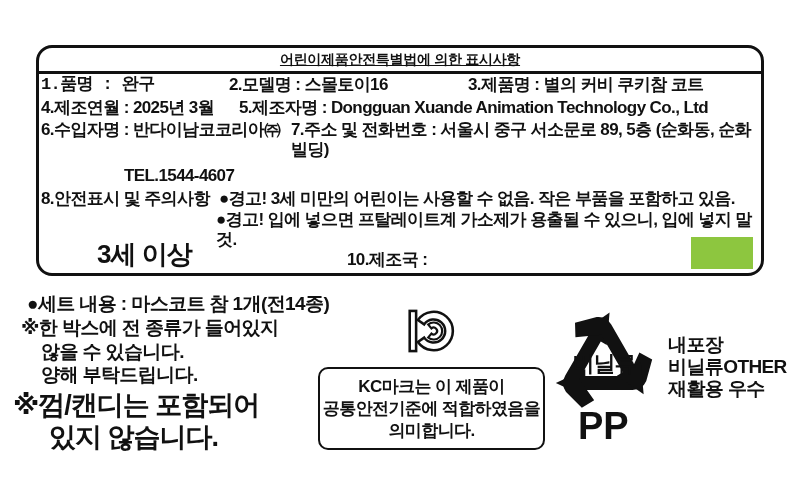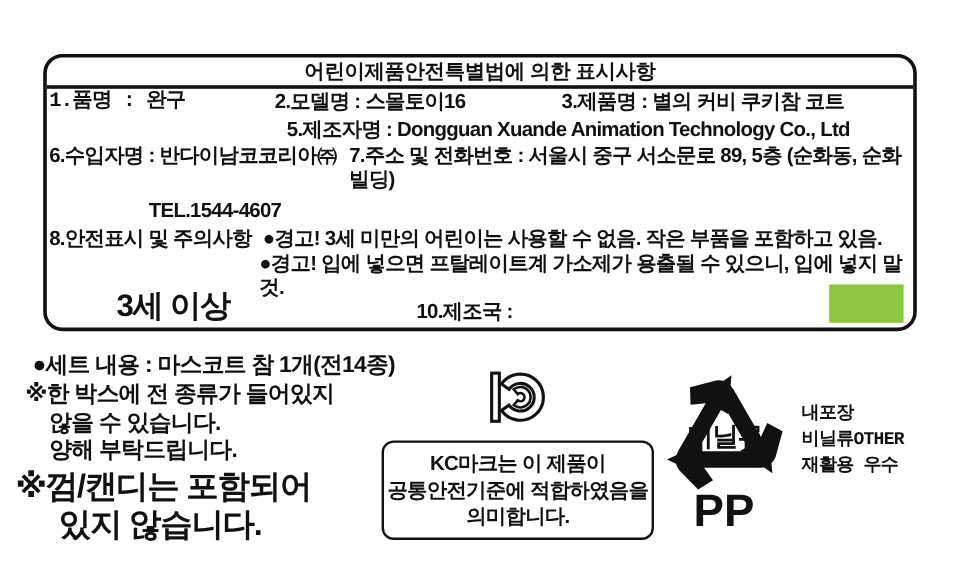--- a/index.html
+++ b/index.html
@@ -11,21 +11,21 @@
   }
   .abs{position:absolute;white-space:nowrap;}
   
   .label-box{
     position:absolute;left:36px;top:45px;width:722px;height:225px;
     border:3px solid #111;border-radius:16px;background:#fff;
   }
   .label-header{
     position:absolute;left:0;top:0;width:100%;height:23px;
     border-bottom:3px solid #111;
-    text-align:center;font-size:17px;line-height:23px;letter-spacing:-0.3px;
+    text-align:center;font-size:14px;line-height:23px;letter-spacing:-0.3px;text-decoration:underline;
   }
   .row{position:absolute;font-size:17px;line-height:20px;letter-spacing:-0.6px;}
   .big{font-size:26px;line-height:36px;letter-spacing:-1px;}
   .green-rect{
     position:absolute;left:652px;top:189px;width:62px;height:32px;
   }
   
   .note{position:absolute;font-size:19px;letter-spacing:-0.6px;}
   .note-big{position:absolute;font-size:27px;letter-spacing:-1px;}
   
@@ -36,33 +36,34 @@
     font-size:17px;line-height:22px;letter-spacing:-0.6px;text-align:center;
   }
   
   .recycle-label{
     position:absolute;left:552px;top:349px;width:104px;text-align:center;
     font-size:22px;letter-spacing:-1px;
   }
   .pp{position:absolute;left:578px;top:405px;font-size:38px;letter-spacing:0px;}
   .side-text{
     position:absolute;left:668px;top:334px;
-    font-size:15px;line-height:22px;letter-spacing:-0.6px;font-family:Liberation Mono, monospace;
+    font-size:19px;line-height:22px;letter-spacing:-0.6px;
   }
 </style>
 </head>
 <body>
 
 <div class="label-box">
   <div class="label-header">어린이제품안전특별법에 의한 표시사항</div>
 
   <div class="row" style="left:2px;top:27px;font-family:Liberation Mono, monospace;">1.품명 : 완구</div>
   <div class="row" style="left:190px;top:27px;">2.모델명 : 스몰토이16</div>
   <div class="row" style="left:429px;top:27px;">3.제품명 : 별의 커비 쿠키참 코트</div>
 
+  <div class="row" style="left:2px;top:50px;">4.제조연월 : 2025년 3월</div>
   <div class="row" style="left:200px;top:50px;">5.제조자명 : Dongguan Xuande Animation Technology Co., Ltd</div>
 
   <div class="row" style="left:2px;top:72px;">6.수입자명 : 반다이남코코리아㈜</div>
   <div class="row" style="left:252px;top:72px;">7.주소 및 전화번호 : 서울시 중구 서소문로 89, 5층 (순화동, 순화빌딩)</div>
 
   <div class="row" style="left:85px;top:118px;">TEL.1544-4607</div>
 
   <div class="row" style="left:2px;top:141px;">8.안전표시 및 주의사항</div>
   <div class="row" style="left:180px;top:141px;">●경고! 3세 미만의 어린이는 사용할 수 없음. 작은 부품을 포함하고 있음.</div>
   <div class="row" style="left:177px;top:162px;">●경고! 입에 넣으면 프탈레이트계 가소제가 용출될 수 있으니, 입에 넣지 말것.</div>

